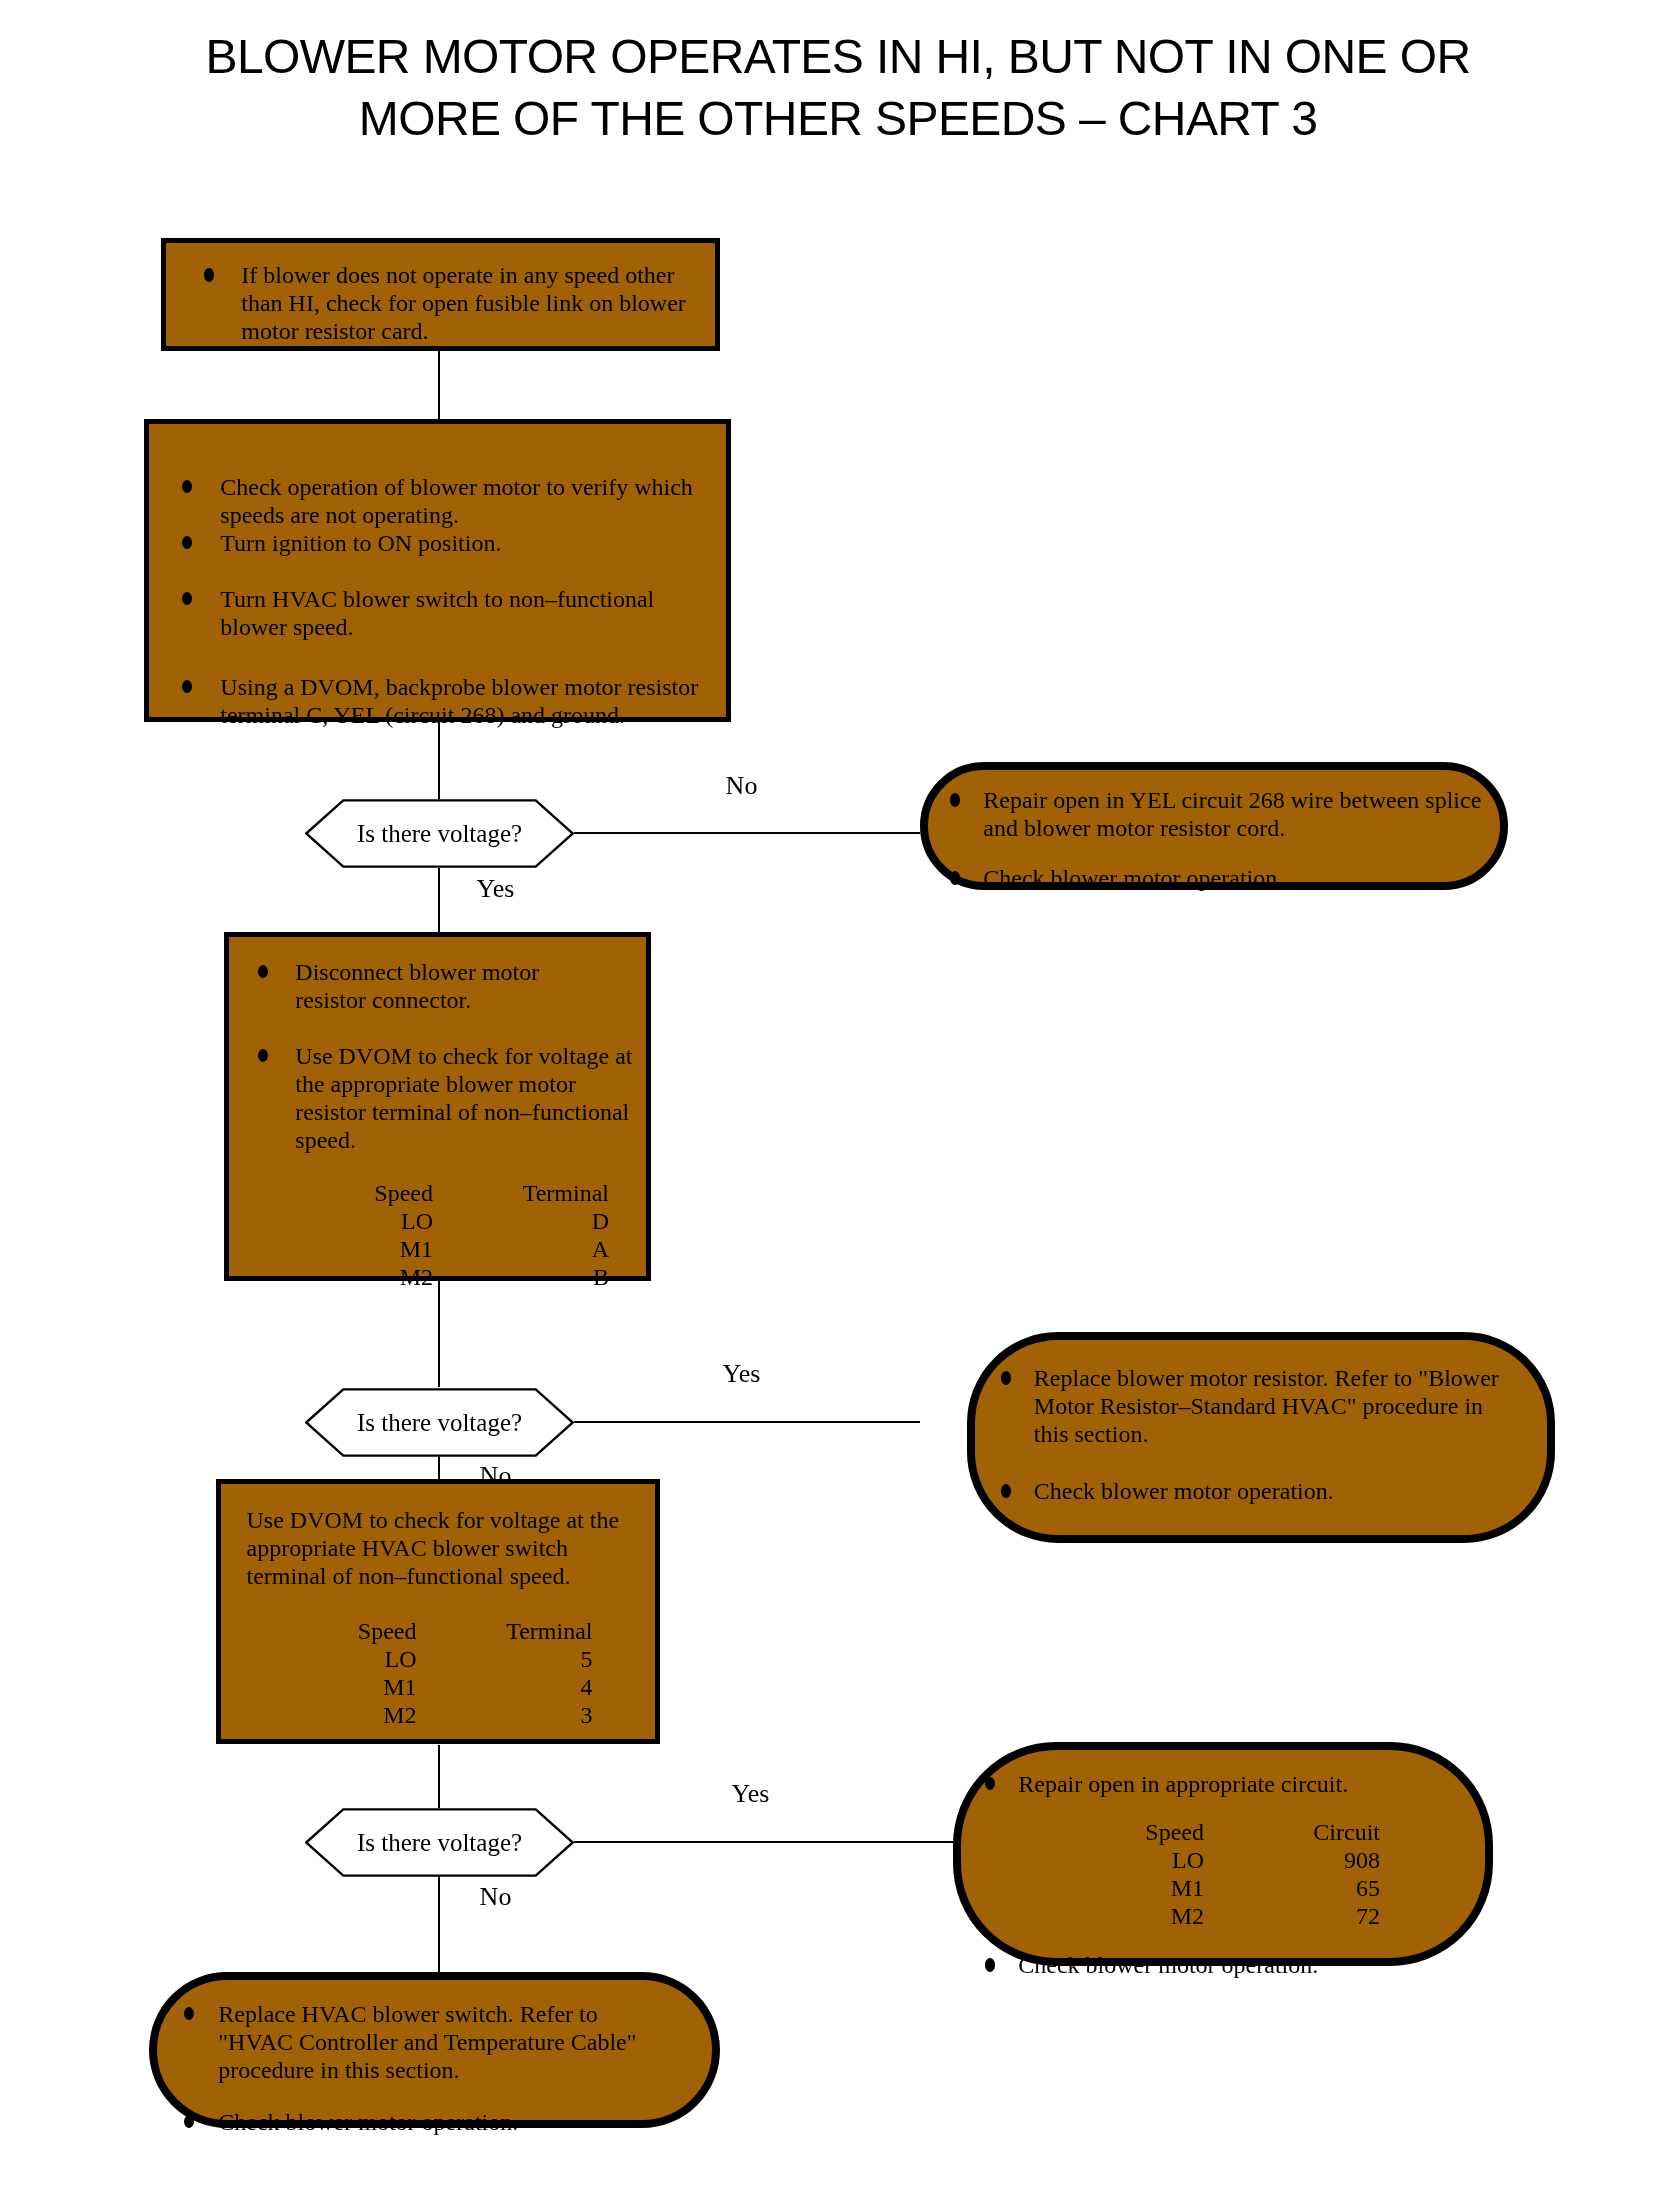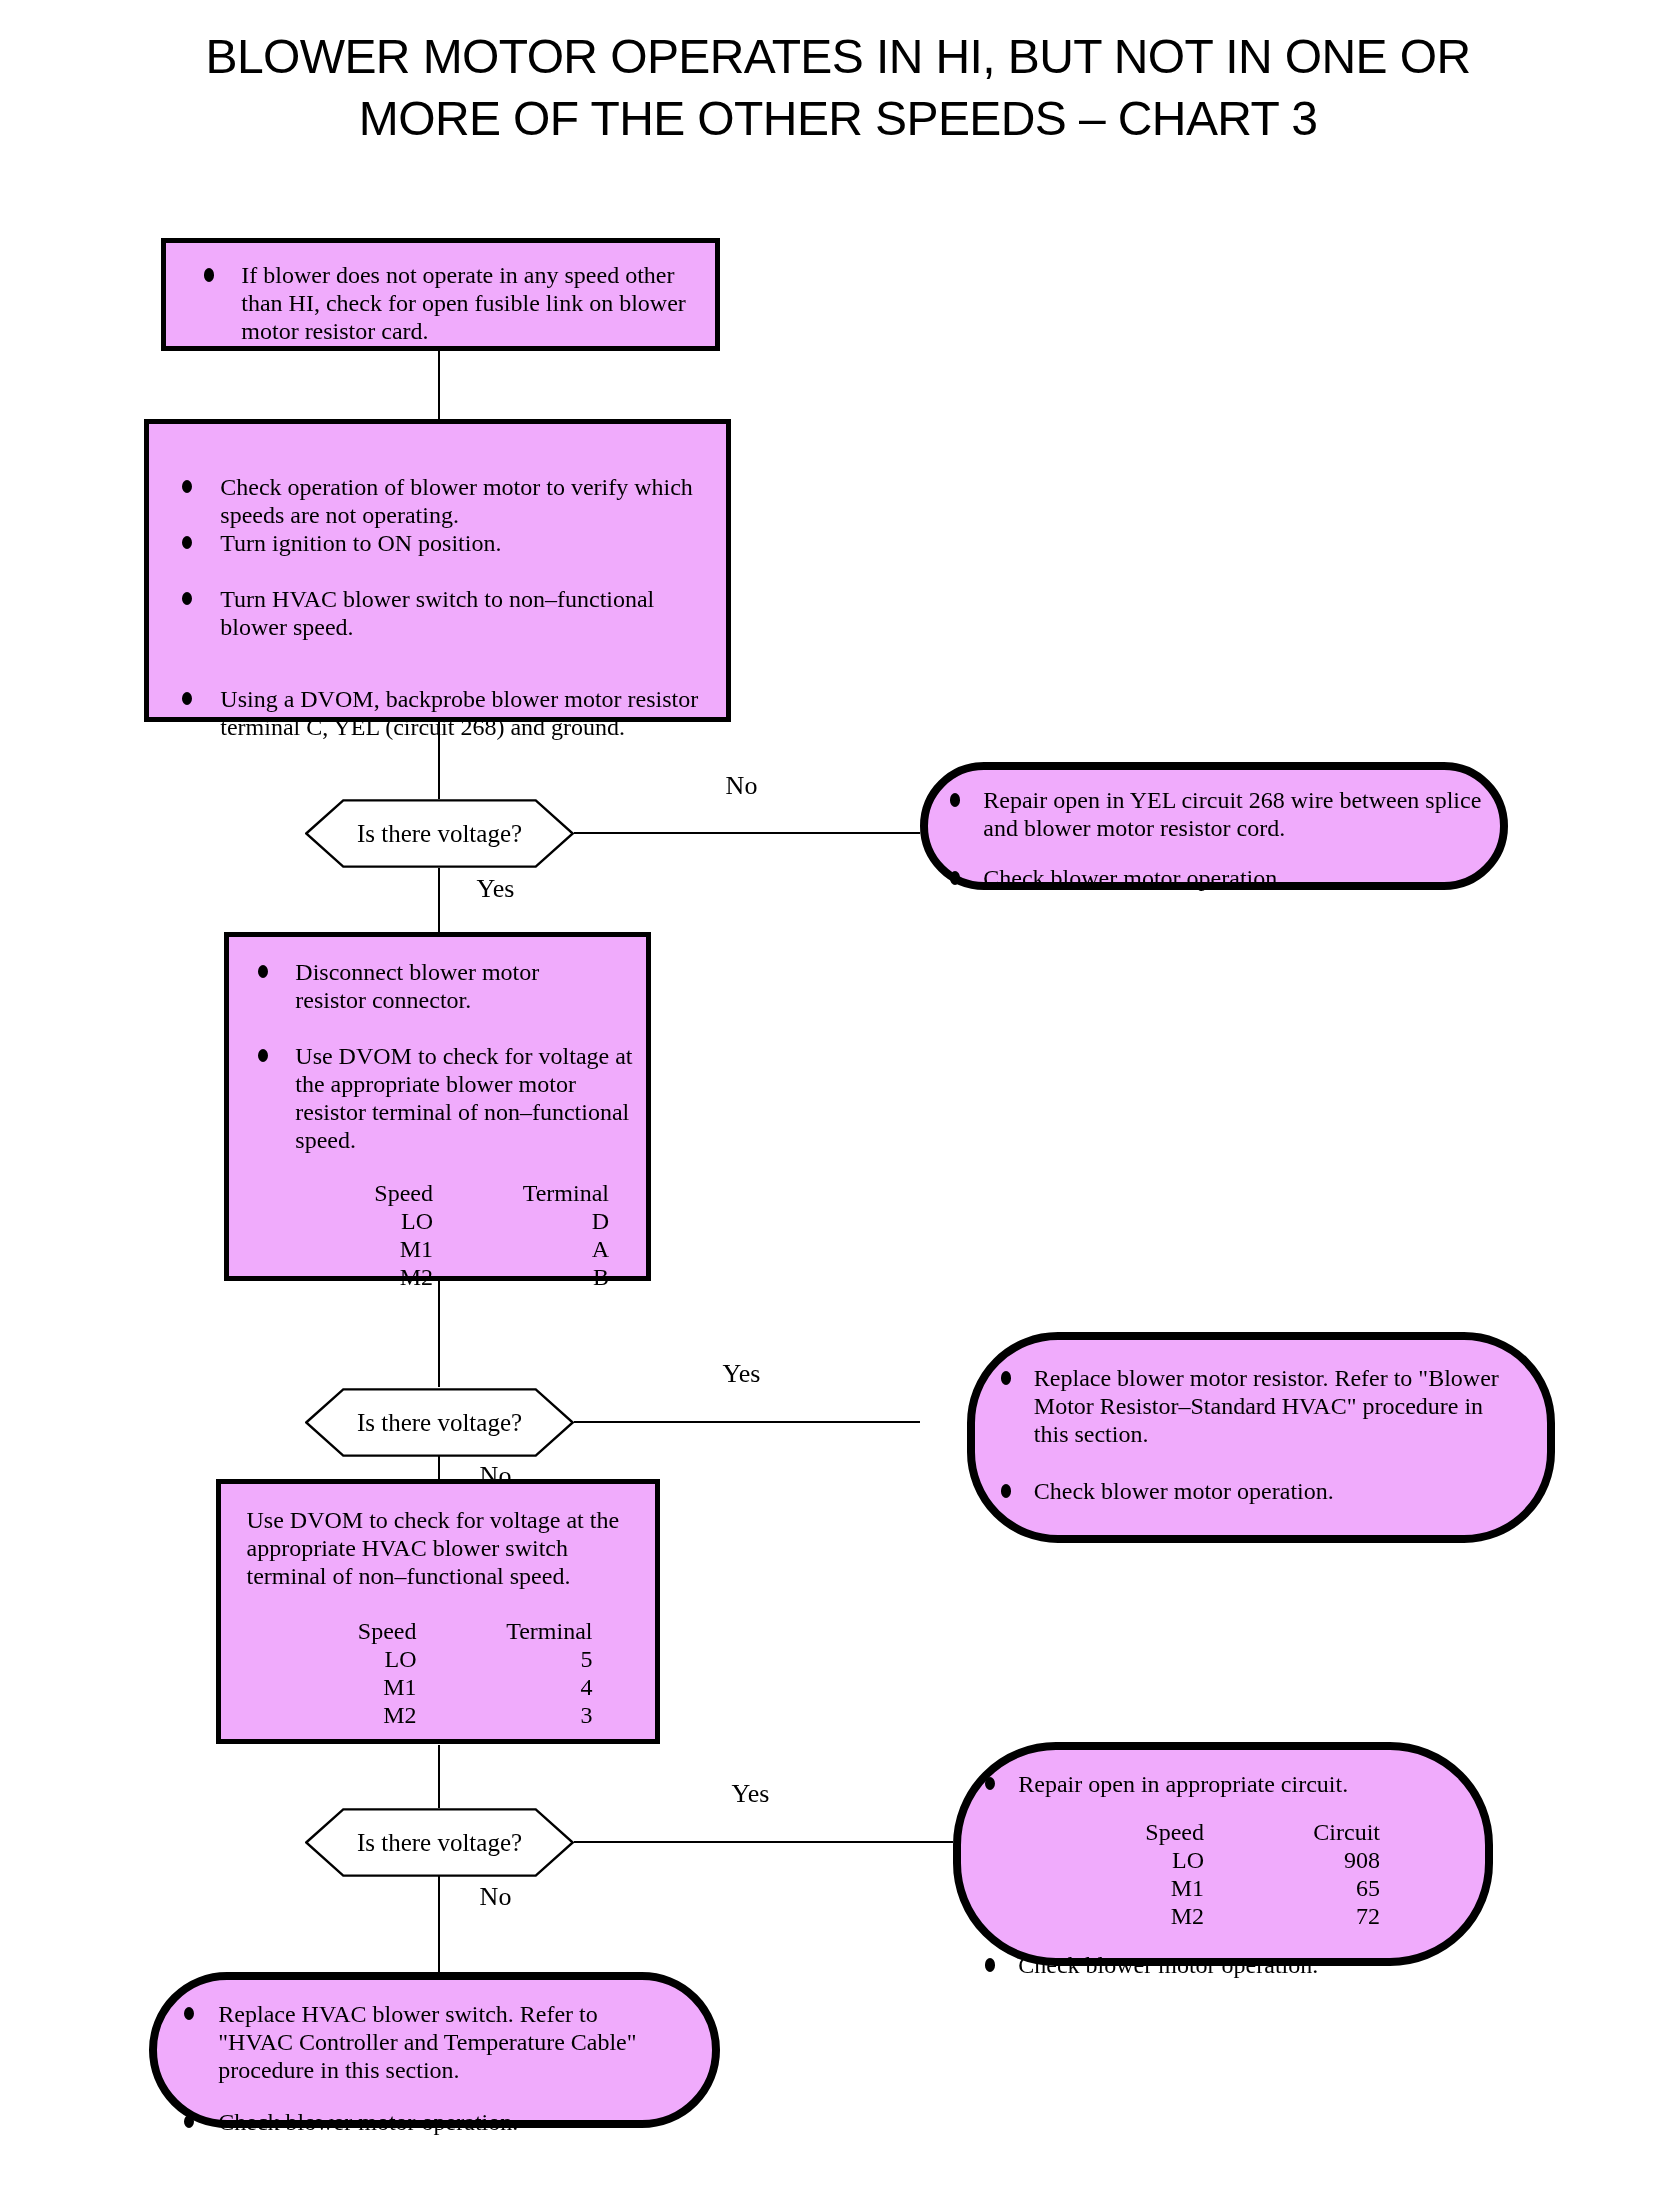--- a/index.html
+++ b/index.html
@@ -1,20 +1,20 @@
 <!DOCTYPE html>
 <html style="font-size:9.7px"><head>
 <meta charset="utf-8">
 <style>
   html,body{margin:0;padding:0;background:#fff;}
   body{width:1676px;height:2205px;position:relative;font-family:"Liberation Serif","DejaVu Serif",serif;color:#000;}
   .title{position:absolute;left:0;top:25.5px;width:1676px;text-align:center;
          font-family:"Liberation Sans","DejaVu Sans",sans-serif;
          font-size:48px;line-height:1.3;letter-spacing:-0.6px;font-weight:500;}
-  .node{position:absolute;background:#f0abfc;box-sizing:border-box;}
+  .node{position:absolute;background:#a16207;box-sizing:border-box;}
   .rect{border:5.5px solid #000;}
   .term{border:8px solid #000;}
   .vline,.hline{position:absolute;background:#000;}
   .vline{width:2.4px;}
   .hline{height:2.4px;}
   .bullets{display:flex;flex-direction:column;}
   .bi{display:flex;}
   .dot{flex:none;width:10.3px;height:13.4px;border-radius:50%;background:#000;margin-top:7.3px;}
   .bsp{flex:none;}
   .btxt{flex:1;font-size:24px;line-height:28px;}
@@ -59,21 +59,21 @@
     <div class="bi">
       <span class="dot"></span>
         <span class="bsp" style="width:28px;"></span>
       <span class="btxt">Turn ignition to ON position.</span>
     </div>
     <div class="bi" style="margin-top:28px;">
       <span class="dot"></span>
         <span class="bsp" style="width:28px;"></span>
       <span class="btxt">Turn HVAC blower switch to non–functional blower speed.</span>
     </div>
-    <div class="bi" style="margin-top:44px;justify-content:center;">
+    <div class="bi" style="margin-top:32px;justify-content:center;">
       <span class="dot"></span>
         <span class="bsp" style="width:28px;"></span>
       <span class="btxt">Using a DVOM, backprobe blower motor resistor terminal C, YEL (circuit 268) and ground.</span>
     </div>
   </div>
 </div>
 
 <div class="vline" style="left:438px;top:722px;height:77px;"></div>
 
 <div class="hex" style="left:305px;top:799px;">

